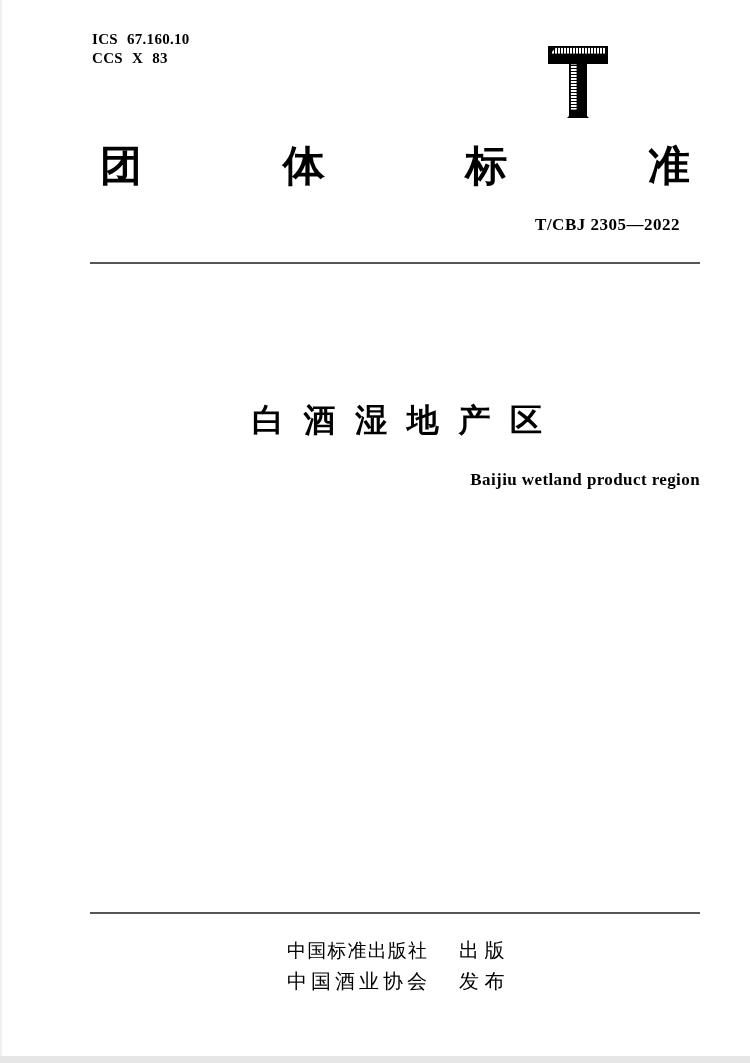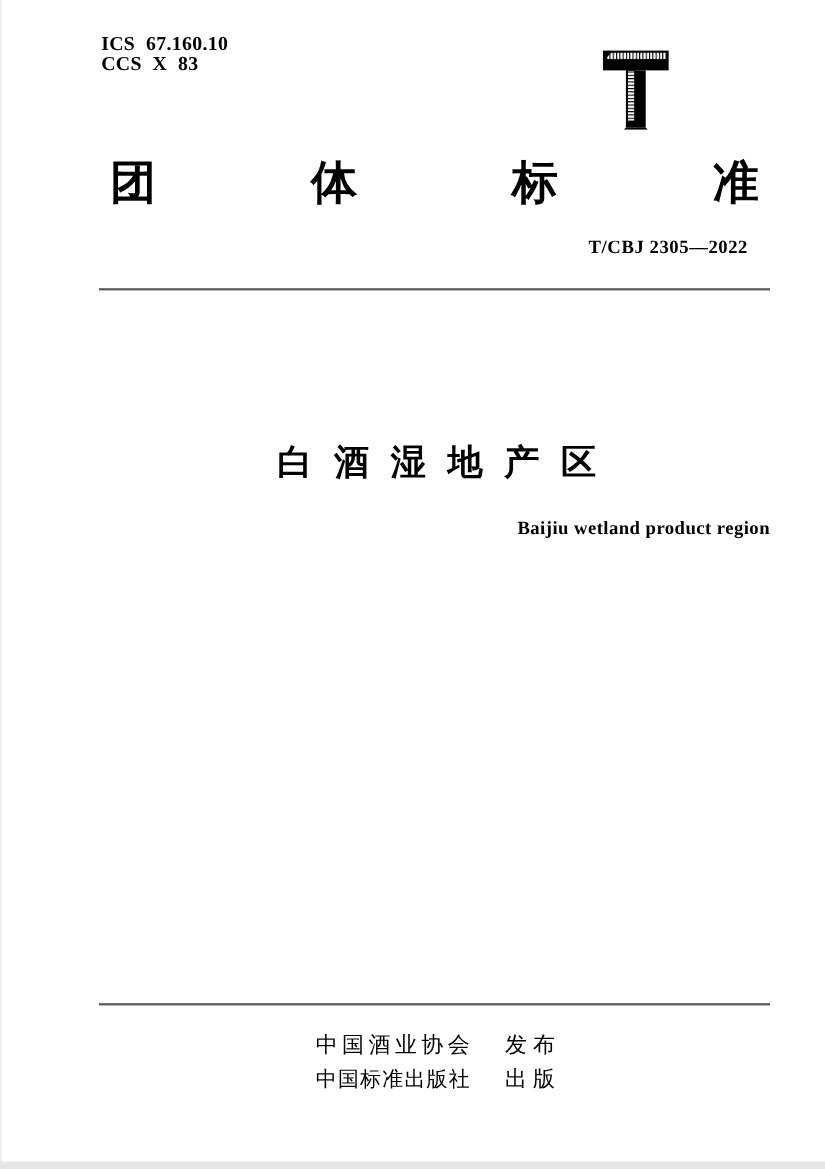--- a/index.html
+++ b/index.html
@@ -13,21 +13,21 @@
   }
   .edge-left{
     position:absolute;left:0;top:0;bottom:0;width:2px;background:#f0f0f0;
   }
   .edge-bottom{
     position:absolute;left:0;right:0;bottom:0;height:7px;background:#e6e6e6;
   }
   .ics-block{
     position:absolute;left:92px;top:30px;
     font-family:"Liberation Serif","DejaVu Serif",serif;
-    font-weight:bold;font-size:18px;line-height:19px;
+    font-weight:bold;font-size:15px;line-height:19px;
     letter-spacing:0.3px;word-spacing:5px;
   }
   .t-logo{
     position:absolute;left:548px;top:44px;width:60px;height:74px;
   }
   .heading{
     position:absolute;left:100px;top:144px;width:590px;
     font-weight:bold;font-size:42px;line-height:44px;
     text-align:justify;text-align-last:justify;
     white-space:nowrap;
@@ -128,24 +128,24 @@
 
   <div class="title-cn">白酒湿地产区</div>
 
   <div class="title-en">Baijiu wetland product region</div>
 
 
   <div class="rule rule-bottom"></div>
 
   <div class="publisher">
     <div class="pub-row">
+      <span class="pub-left small">中国标准出版社</span>
+      <span class="pub-right">出 版</span>
+    </div>
+    <div class="pub-row">
       <span class="pub-left">中国酒业协会</span>
       <span class="pub-right">发 布</span>
-    </div>
-    <div class="pub-row">
-      <span class="pub-left small">中国标准出版社</span>
-      <span class="pub-right">出 版</span>
     </div>
   </div>
 
   <div class="edge-bottom"></div>
 
 </div>
 
 </body></html>

